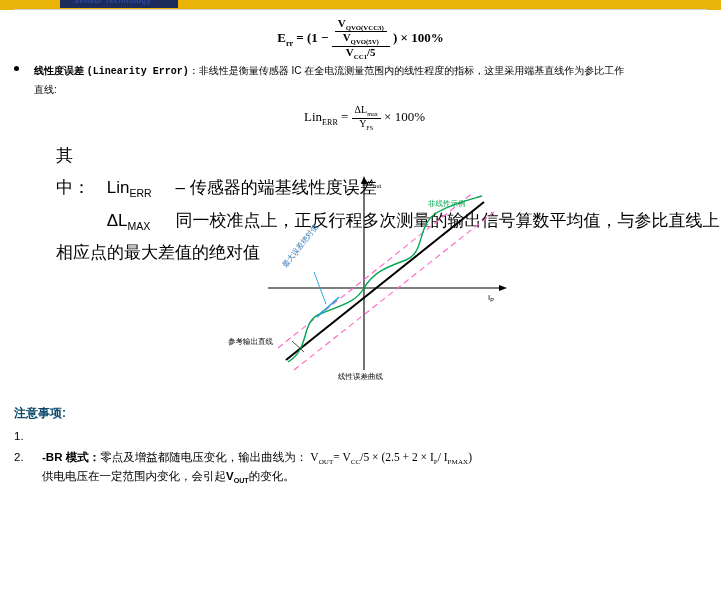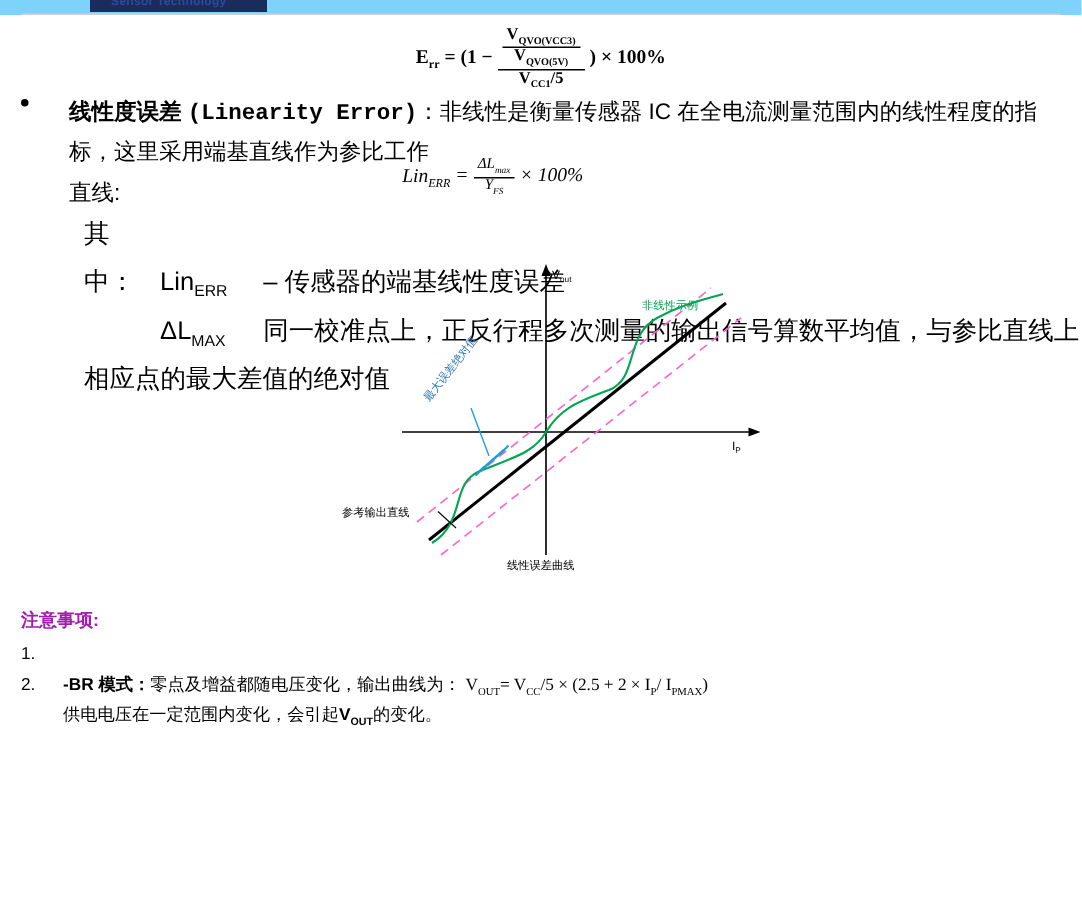--- a/index.html
+++ b/index.html
@@ -15,21 +15,21 @@
     font-size: 11px;
     color: #000000;
     overflow: hidden;
   }
   .header-band {
     position: absolute;
     left: 0;
     top: 0;
     width: 721px;
     height: 10px;
-    background: #7dd3fc;
+    background: #eab308;
   }
   .header-logo-box {
     position: absolute;
     left: 60px;
     top: -8px;
     width: 118px;
     height: 16px;
     background: #1b2b5c;
   }
   .header-logo-text {
@@ -91,37 +91,37 @@
   .bullet-dot {
     position: absolute;
     left: 0;
     top: 4px;
     width: 5px;
     height: 5px;
     border-radius: 50%;
     background: #000;
   }
   .bullet-text {
-    margin-left: 32px;
-    font-size: 15px;
+    margin-left: 20px;
+    font-size: 10px;
     line-height: 1.75;
     font-family: "Liberation Sans", sans-serif;
   }
   .mono-ic { font-family: "Liberation Mono", monospace; }
 
   
   .formula2 {
     position: absolute;
     left: 0;
     top: 105px;
     width: 657px;
     text-align: center;
     font-family: "Liberation Serif", serif;
     font-size: 13px;
-    font-style: italic;
+    padding-left: 36px;
   }
 
   
   .where-block {
     position: absolute;
     left: 56px;
     top: 140px;
     font-size: 17px;
     line-height: 1.9;
   }
@@ -138,21 +138,21 @@
     height: 216px;
   }
 
   
   .notes-title {
     position: absolute;
     left: 14px;
     top: 405px;
     font-size: 12px;
     font-weight: bold;
-    color: #a21caf;
+    color: #0c4a6e;
   }
   .note {
     position: absolute;
     left: 14px;
     font-size: 11.5px;
     line-height: 1.7;
   }
   .note-num {
     position: absolute;
     left: 0;

